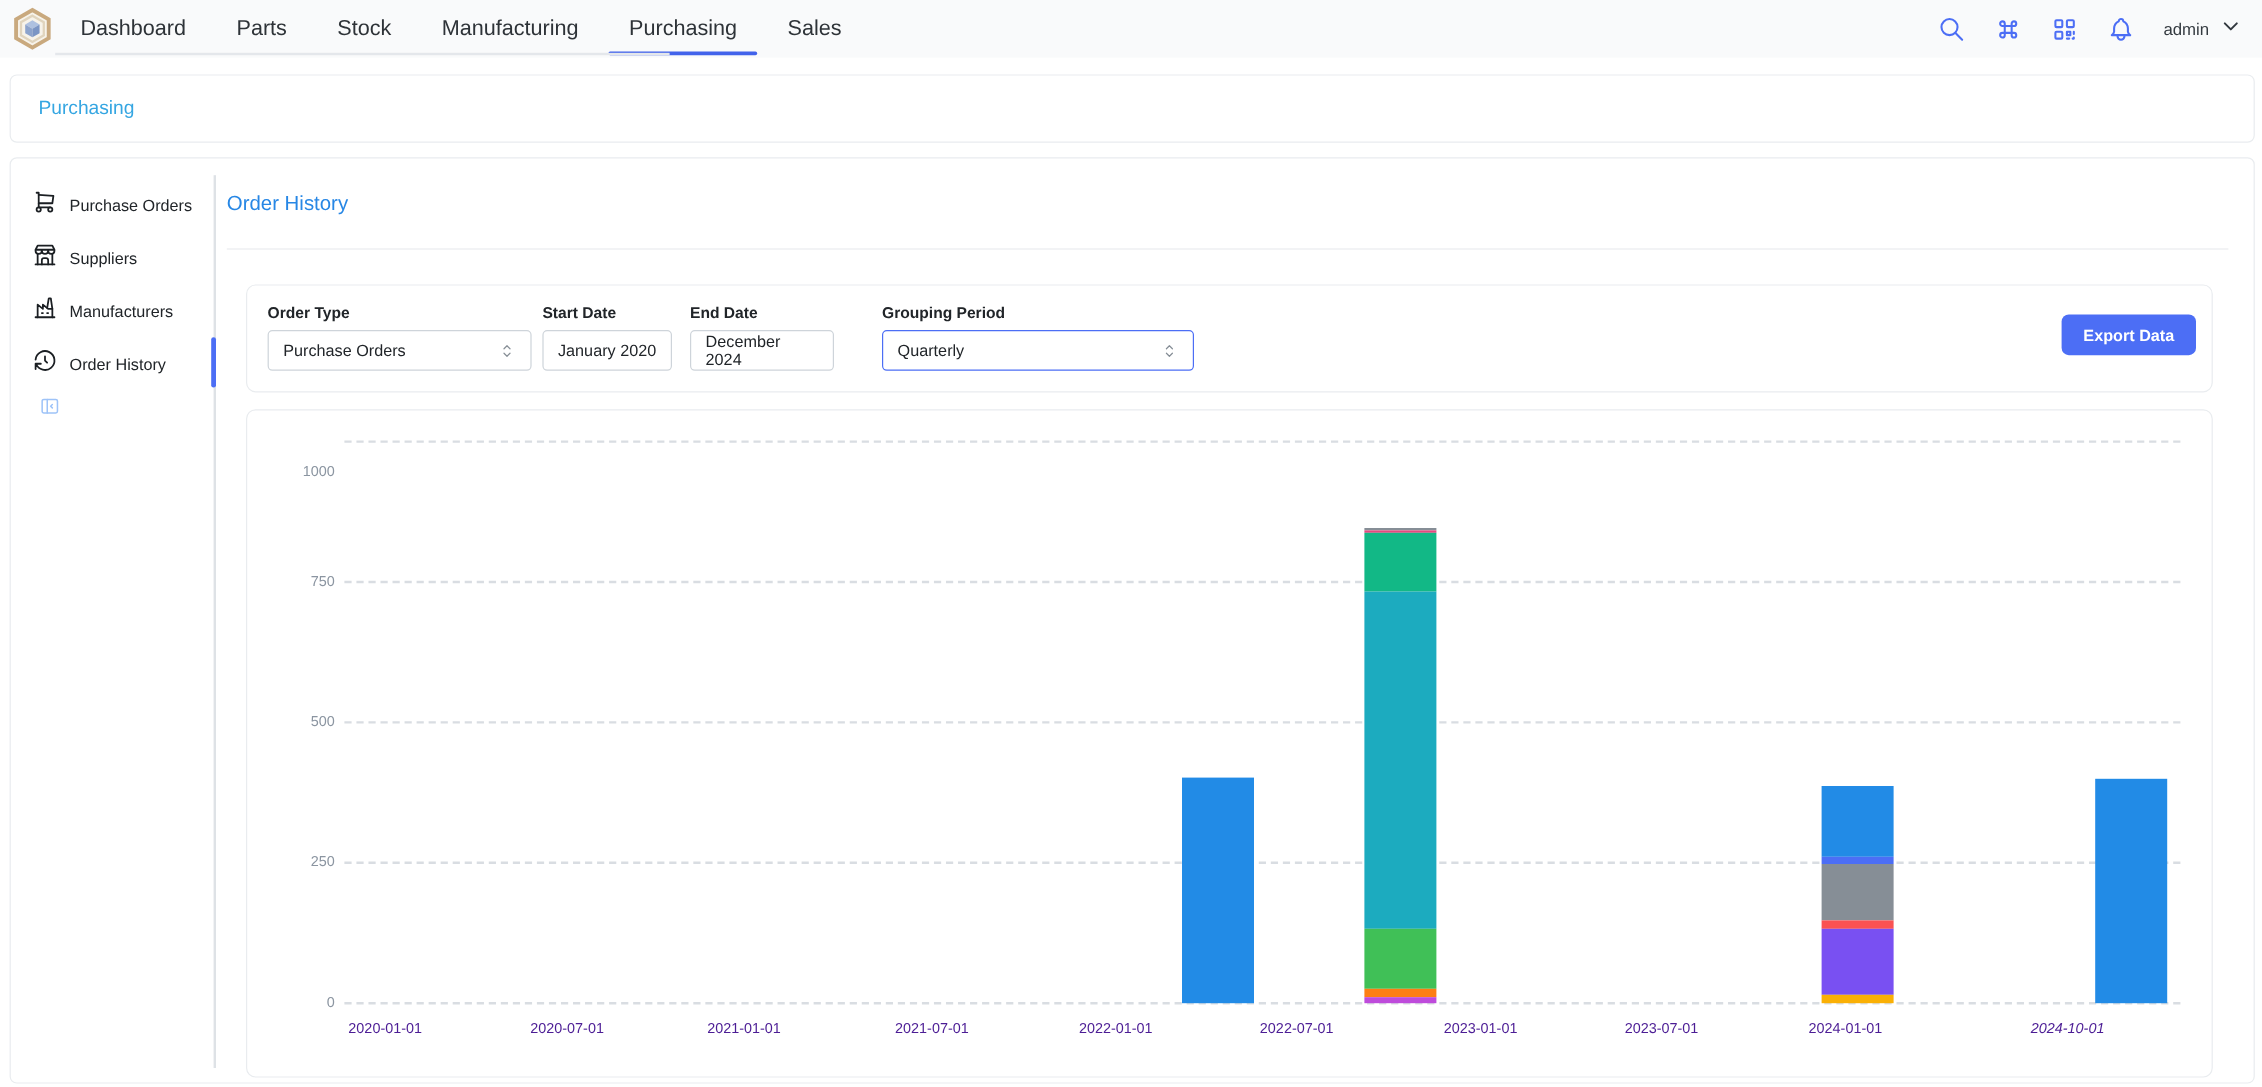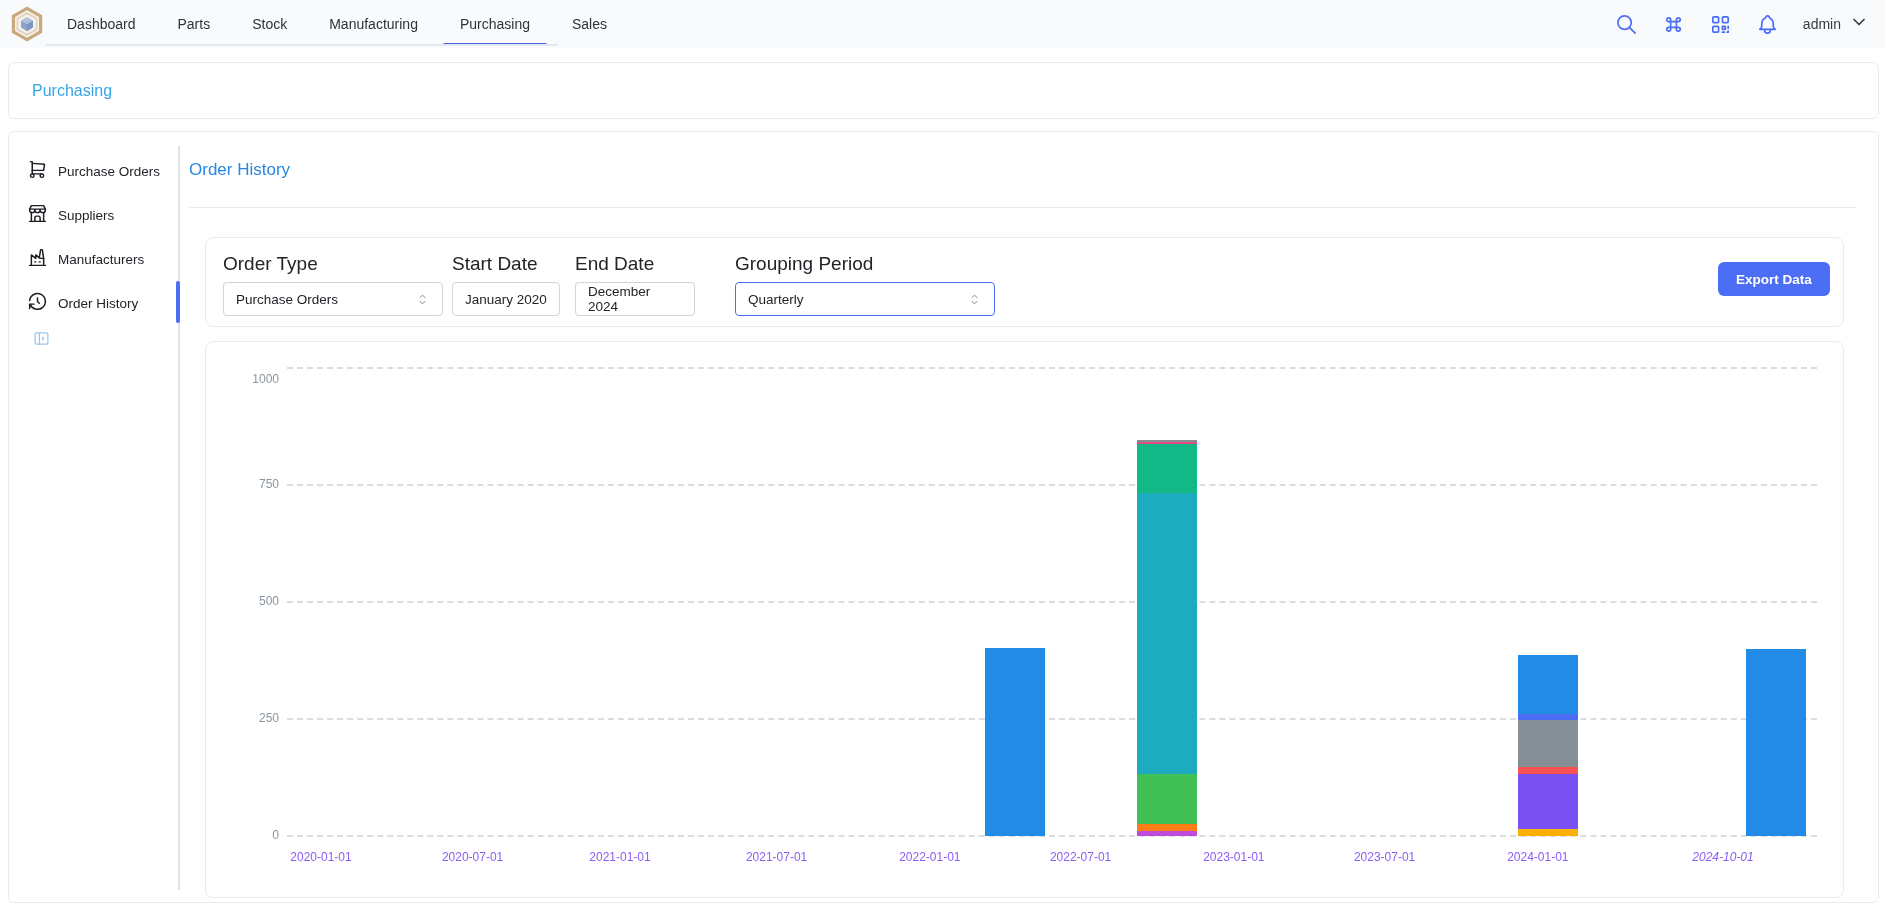--- a/index.html
+++ b/index.html
@@ -3,21 +3,21 @@
 <meta charset="utf-8">
 <style>
   * { margin:0; padding:0; box-sizing:border-box; }
   html,body { width:1885px; height:906px; overflow:hidden; background:#fff;
     font-family:"Liberation Sans","DejaVu Sans",sans-serif; color:#24292e; }
 
   
   .navbar { position:absolute; left:0; top:0; width:1885px; height:48px; background:#f9fafb; }
   .logo { position:absolute; left:8px; top:5px; width:38px; height:38px; }
   .tabs { position:absolute; left:46px; top:0; height:47px; display:flex; align-items:stretch; }
-  .tab { position:relative; display:flex; align-items:center; padding:0 21px; font-size:14px;
+  .tab { position:relative; display:flex; align-items:center; padding:0 21px; font-size:18px;
          color:#2e3338; cursor:pointer; }
   .tabs-underline { position:absolute; left:46px; top:44px; width:512px; height:2px; background:#e4e7eb; }
   .tab.active .tab-indicator { position:absolute; left:4px; right:4px; bottom:1px; height:3px;
          background:#4263eb; border-radius:2px; }
   .nav-right { position:absolute; right:16px; top:0; height:48px; display:flex; align-items:center; gap:23px; }
   .nav-icon { width:24px; height:24px; display:flex; align-items:center; justify-content:center; cursor:pointer; }
   .nav-icon svg { stroke:#4c6ef5; fill:none; stroke-width:1.8; stroke-linecap:round; stroke-linejoin:round; }
   .user-menu { display:flex; align-items:center; gap:8px; cursor:pointer; }
   .user-name { font-size:14px; color:#343a40; }
   .user-menu svg { stroke:#343a40; fill:none; stroke-width:2; stroke-linecap:round; stroke-linejoin:round; }
@@ -37,36 +37,36 @@
   .sidebar-active-bar { position:absolute; left:167px; top:149px; width:4px; height:42px; background:#4c6ef5; border-radius:2px; }
   .collapse-icon { position:absolute; left:24px; top:198px; width:17px; height:17px; cursor:pointer; }
   .collapse-icon svg { stroke:#9ec3f8; fill:none; stroke-width:1.8; stroke-linecap:round; stroke-linejoin:round; }
 
   
   .panel-title { position:absolute; left:180px; top:28px; font-size:17px; color:#2787e5; }
   .panel-divider { position:absolute; left:180px; top:75px; width:1668px; height:1px; background:#e9ecef; }
 
   .filter-card { left:196px; top:105px; width:1639px; height:90px; border-radius:8px; }
   .filter-group { position:absolute; top:15px; }
-  .filter-label { font-size:19px; font-weight:400; color:#212529; margin-bottom:7px; }
+  .filter-label { font-size:13px; font-weight:700; color:#212529; margin-bottom:7px; }
   .control { height:34px; border:1px solid #ced4da; border-radius:4px; background:#fff; display:flex;
       align-items:center; padding:0 12px; font-size:13.5px; color:#212529; cursor:pointer; }
   .control.focused { border:1.6px solid #4c6ef5; }
   .selector-icon { margin-left:auto; display:flex; }
   .selector-icon svg { stroke:#868e96; fill:none; stroke-width:1.6; stroke-linecap:round; stroke-linejoin:round; }
   .export-btn { position:absolute; right:13px; top:24px; width:112px; height:34px; background:#4c6ef5;
       color:#fff; font-size:13.5px; font-weight:600; border:none; border-radius:6px; cursor:pointer;
       font-family:inherit; }
 
   
   .chart-card { left:196px; top:209px; width:1639px; height:557px; border-radius:8px; }
   .plot { position:absolute; left:81px; top:26px; width:1530px; height:468px; }
   .gridline { position:absolute; left:0; width:100%; height:0; border-top:2px dashed #d9dde2; }
   .y-label { position:absolute; left:0; width:73px; text-align:right; font-size:12px; color:#8b95a1; }
-  .x-label { position:absolute; width:120px; text-align:center; font-size:12px; color:#8b5cf6; top:508px; }
+  .x-label { position:absolute; width:120px; text-align:center; font-size:12px; color:#4c1d95; top:508px; }
   .bar { position:absolute; bottom:0; width:60px; display:flex; flex-direction:column-reverse; }
   .bar-seg { width:100%; }
 </style>
 </head>
 <body>
 
 <div class="navbar">
   <div class="logo">
     <svg width="38" height="38" viewBox="0 0 40 40">
       <polygon points="20,3.5 34.3,11.75 34.3,28.25 20,36.5 5.7,28.25 5.7,11.75" fill="#f7f3ea" stroke="#c9a97e" stroke-width="3.4"></polygon>
@@ -271,21 +271,21 @@
           <div class="bar-seg" style="height: 58.968px; background: rgb(34, 139, 230);"></div>
         </div>
         <div class="bar" style="left: 1459.04px;">
           <div class="bar-seg" style="height: 187.2px; background: rgb(34, 139, 230);"></div>
         </div>
       </div>
   <div class="y-label" style="top: 486px;">0</div>
       <div class="y-label" style="top: 369px;">250</div>
       <div class="y-label" style="top: 252px;">500</div>
       <div class="y-label" style="top: 135px;">750</div>
-      <div class="y-label" style="top: 30px;">1000</div>
+      <div class="y-label" style="top: 44px;">1000</div>
       <div class="x-label" style="left: 55px;">2020-01-01</div>
       <div class="x-label" style="left: 206.584px;">2020-07-01</div>
       <div class="x-label" style="left: 354px;">2021-01-01</div>
       <div class="x-label" style="left: 510.584px;">2021-07-01</div>
       <div class="x-label" style="left: 663.833px;">2022-01-01</div>
       <div class="x-label" style="left: 814.584px;">2022-07-01</div>
       <div class="x-label" style="left: 967.833px;">2023-01-01</div>
       <div class="x-label" style="left: 1118.58px;">2023-07-01</div>
       <div class="x-label" style="left: 1271.83px;">2024-01-01</div>
       <div class="x-label" style="left: 1457px; font-style: italic;">2024-10-01</div>

